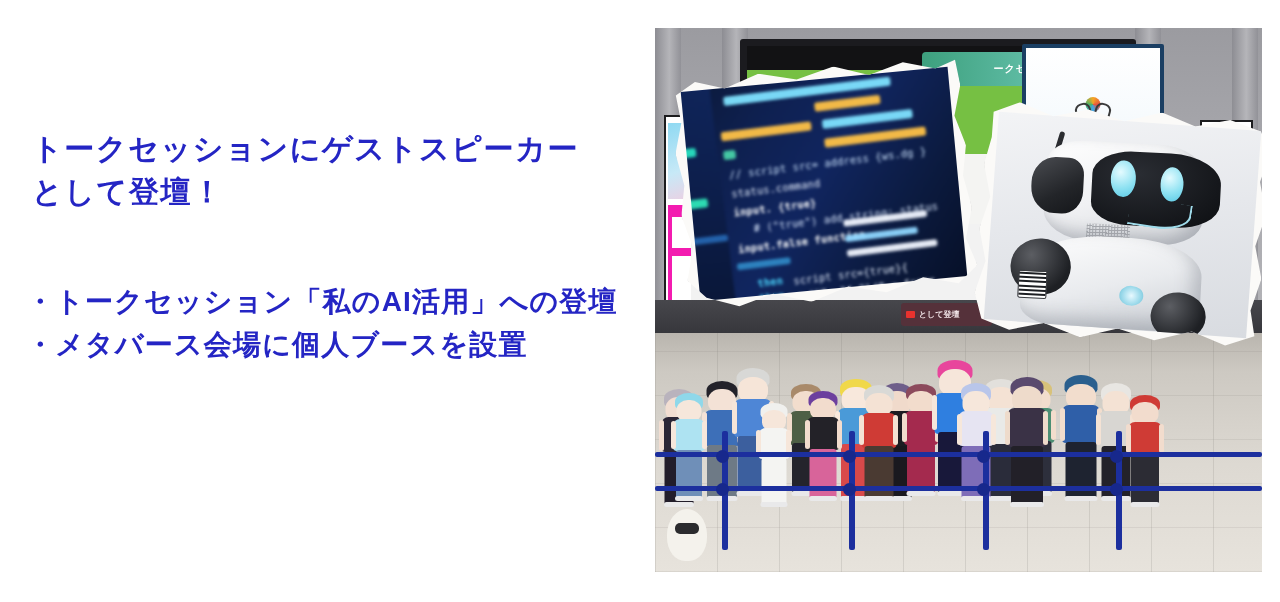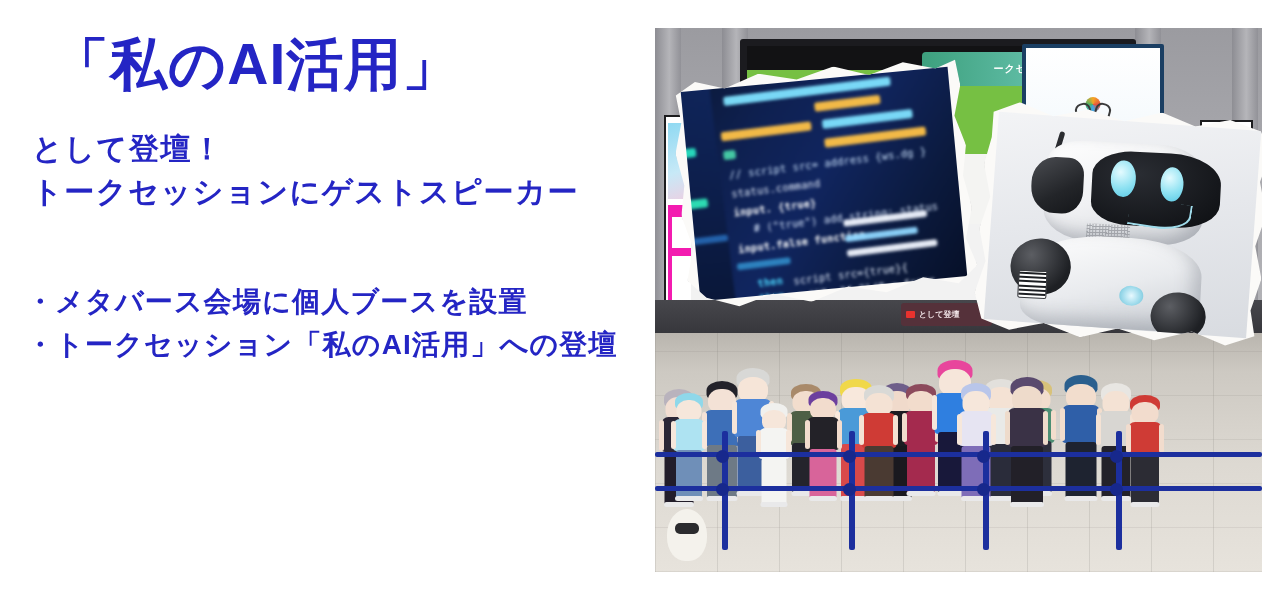--- a/index.html
+++ b/index.html
@@ -308,30 +308,29 @@
     border:1px solid #3a3c40;border-radius:2px;
   }
 </style>
 </head>
 <body>
 
 <div id="stage">
 
   <div class="left-col">
 
-    <div class="headline">「私のAI活用」</div>
 
     <div class="subhead">
+      <div>トークセッションにゲストスピーカー</div>
       <div>として登壇！</div>
-      <div>トークセッションにゲストスピーカー</div>
     </div>
 
     <div class="bullets">
+      <div class="b-line">・トークセッション「私のAI活用」への登壇</div>
       <div class="b-line">・メタバース会場に個人ブースを設置</div>
-      <div class="b-line">・トークセッション「私のAI活用」への登壇</div>
     </div>
 
   </div>
 
   <div class="photo">
 
     <div class="venue">
       <div class="wall-back"></div>
       <div class="wall-pillar" style="left:0;"></div>
       <div class="wall-pillar" style="left:11%;"></div>

